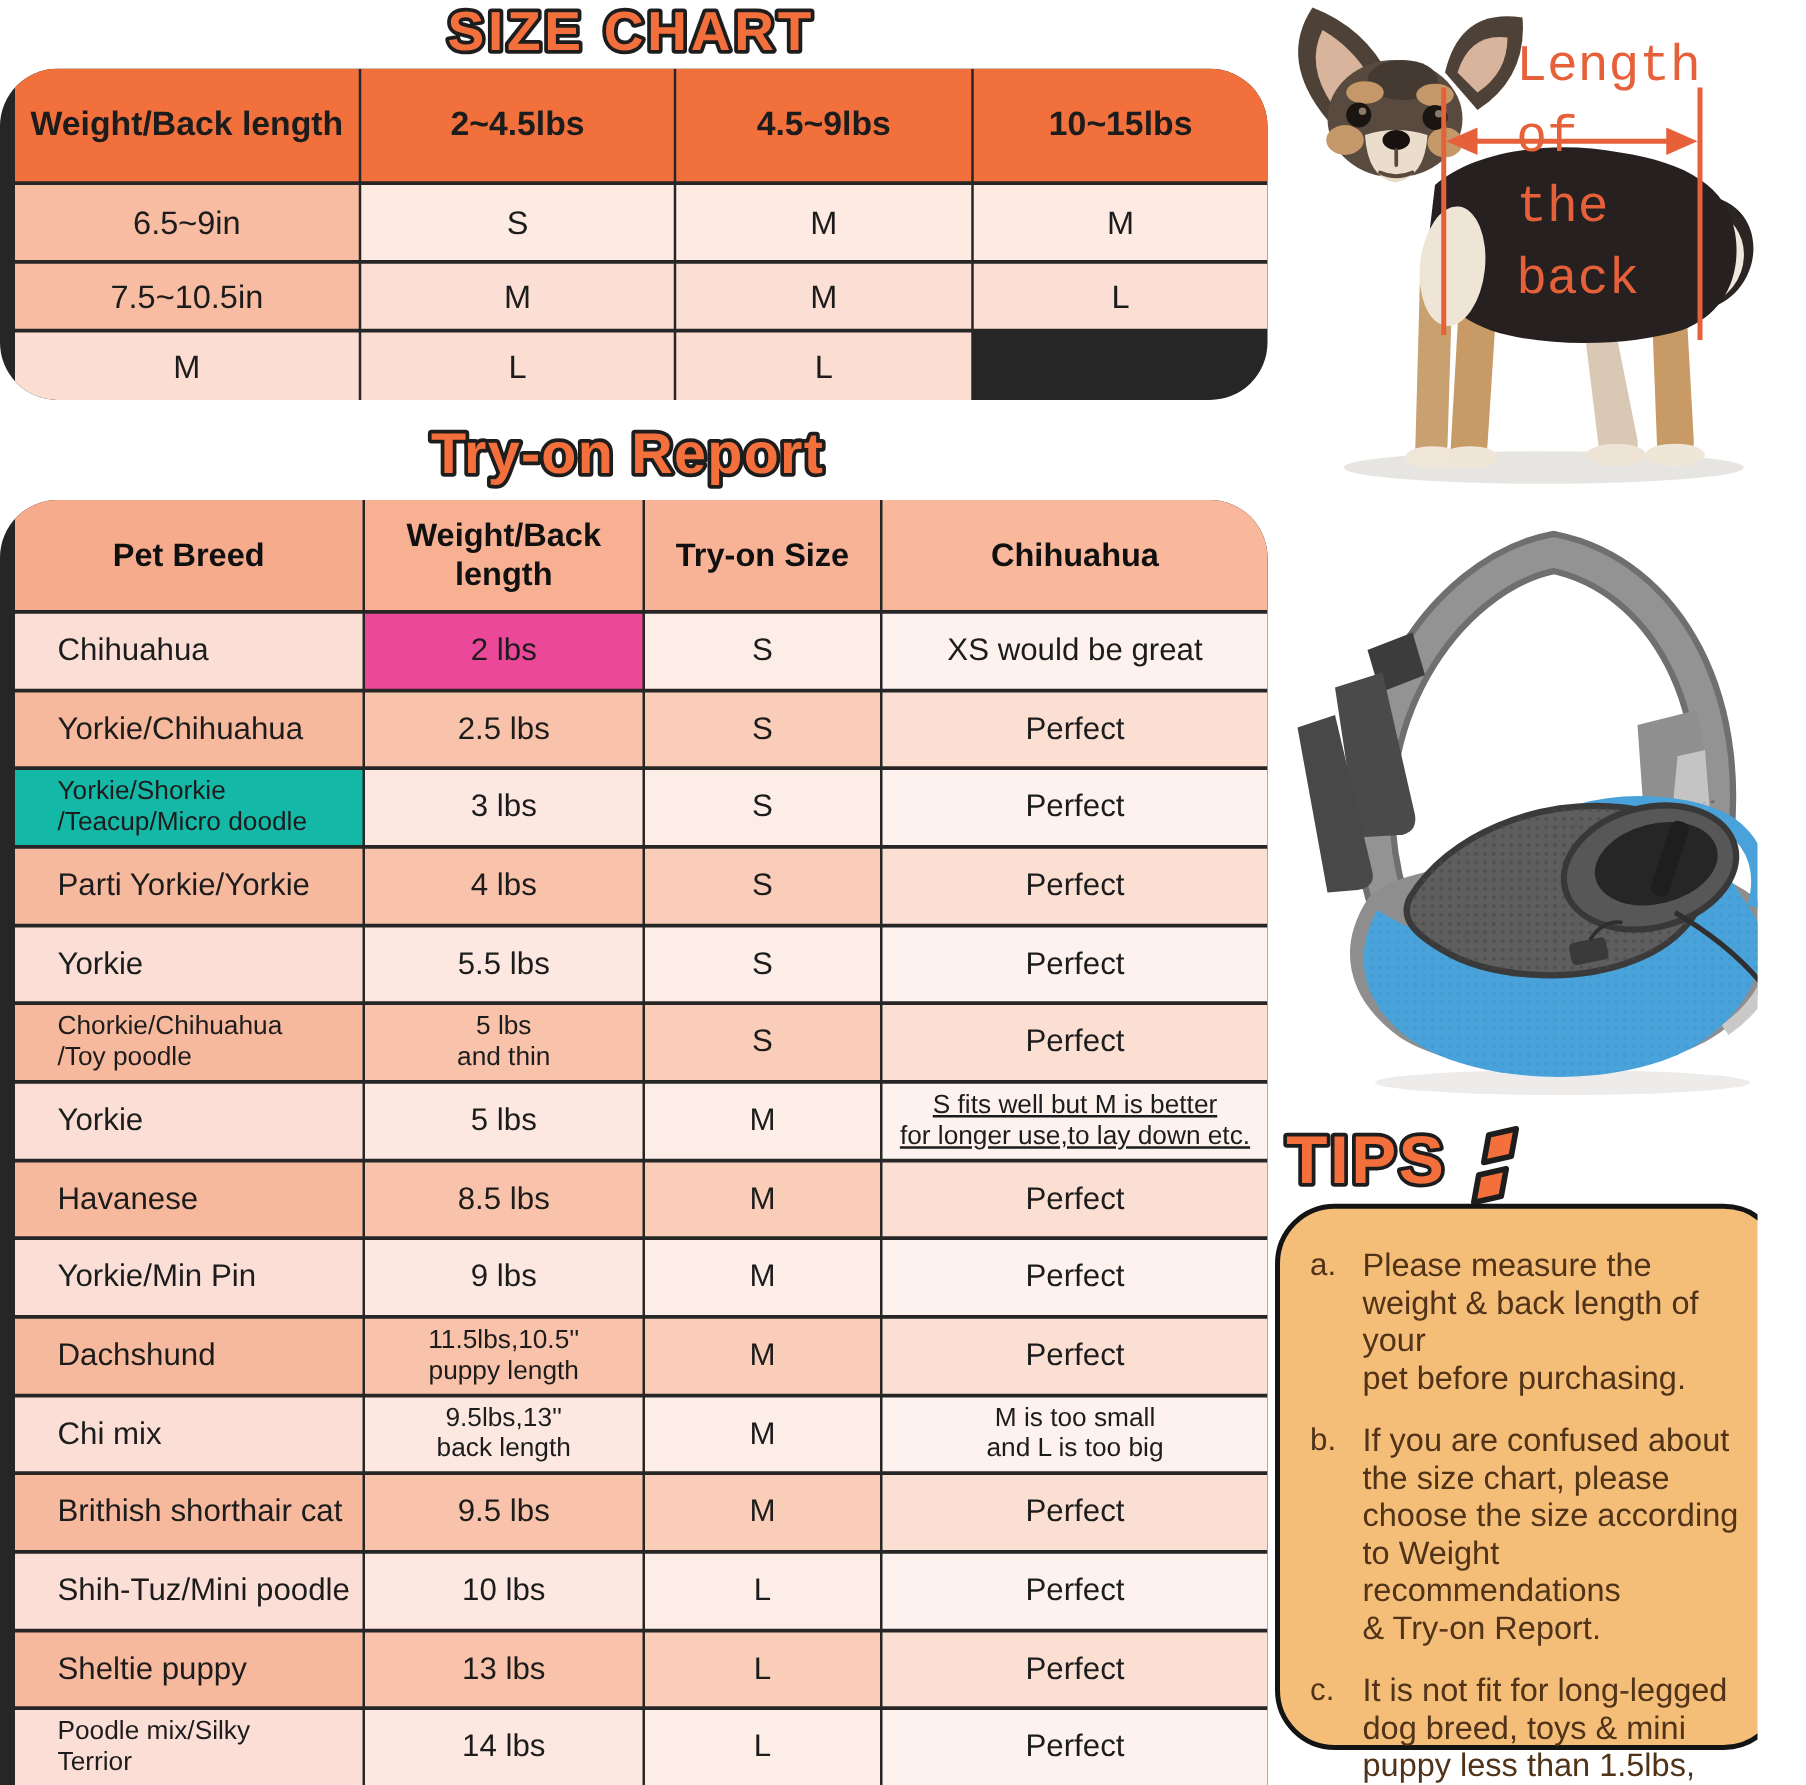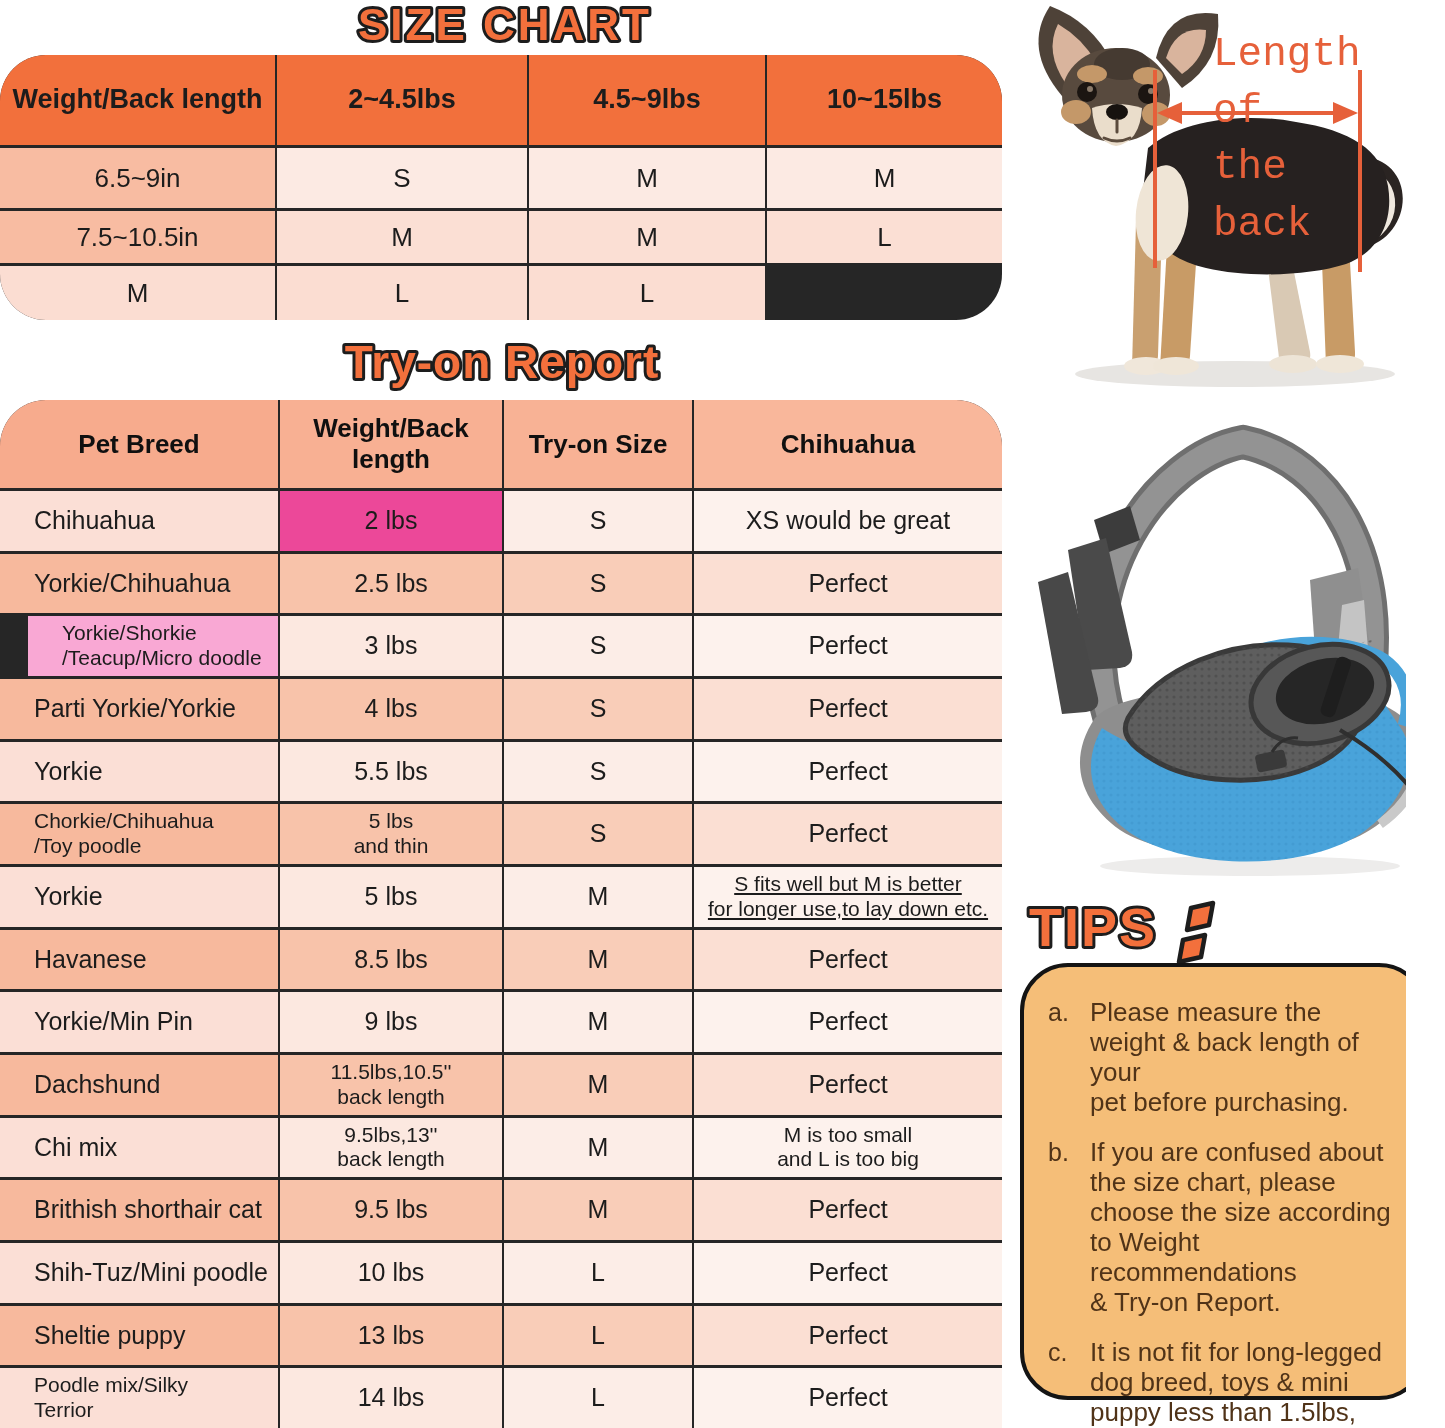--- a/index.html
+++ b/index.html
@@ -7,21 +7,21 @@
           font-family:"Liberation Sans",sans-serif;}
 
   
   .title-svg{position:absolute;overflow:visible;}
   .title-halo{font-weight:bold;fill:#F3703C;stroke:#ffffff;stroke-width:13px;
               stroke-linejoin:round;paint-order:stroke;}
   .title-main{font-weight:bold;fill:#F3703C;stroke:#1d1d1d;stroke-width:6px;
               stroke-linejoin:round;paint-order:stroke;}
 
   
-  .grid{position:absolute;display:grid;overflow:hidden;background:#262626;}
+  .grid{position:absolute;display:grid;overflow:hidden;background:#262626;padding-left:12px;}
   #size-chart{left:0;top:55px;width:1002px;height:265px;
               grid-template-columns:275px 250px 236px 1fr;
               grid-template-rows:90px 60px 52px 1fr;
               row-gap:3px;column-gap:2px;border-radius:46px;}
   #tryon-table{left:0;top:400px;width:1002px;height:1028px;
               grid-template-columns:278px 222px 188px 1fr;
               grid-template-rows:88px repeat(15,1fr);
               row-gap:3px;column-gap:2px;border-radius:46px 46px 0 0;}
   .cell{display:flex;align-items:center;justify-content:center;text-align:center;
         font-size:25px;color:#1c1c1c;white-space:pre-line;line-height:1.18;}
@@ -82,21 +82,21 @@
       <div class="cell hdr" style="background: rgb(248, 178, 149);">Try-on Size</div>
       <div class="cell hdr" style="background: rgb(249, 183, 155);">Chihuahua</div>
       <div class="cell  left" style="background: rgb(251, 223, 214);">Chihuahua</div>
       <div class="cell " style="background: #ec4899;">2 lbs</div>
       <div class="cell " style="background: rgb(252, 237, 231);">S</div>
       <div class="cell " style="background: rgb(253, 242, 237);">XS would be great</div>
       <div class="cell  left" style="background: rgb(247, 185, 157);">Yorkie/Chihuahua</div>
       <div class="cell " style="background: rgb(248, 195, 170);">2.5 lbs</div>
       <div class="cell " style="background: rgb(249, 205, 184);">S</div>
       <div class="cell " style="background: rgb(251, 223, 211);">Perfect</div>
-      <div class="cell  left small" style="background: #f9a8d4; margin-left: 28px;">Yorkie/Shorkie
+      <div class="cell  left small" style="background: #14b8a6;">Yorkie/Shorkie
 /Teacup/Micro doodle</div>
       <div class="cell " style="background: rgb(252, 232, 224);">3 lbs</div>
       <div class="cell " style="background: rgb(252, 237, 231);">S</div>
       <div class="cell " style="background: rgb(253, 242, 237);">Perfect</div>
       <div class="cell  left" style="background: rgb(247, 185, 157);">Parti Yorkie/Yorkie</div>
       <div class="cell " style="background: rgb(248, 195, 170);">4 lbs</div>
       <div class="cell " style="background: rgb(249, 205, 184);">S</div>
       <div class="cell " style="background: rgb(251, 223, 211);">Perfect</div>
       <div class="cell  left" style="background: rgb(251, 223, 214);">Yorkie</div>
       <div class="cell " style="background: rgb(252, 232, 224);">5.5 lbs</div>
@@ -116,21 +116,21 @@
       <div class="cell  left" style="background: rgb(247, 185, 157);">Havanese</div>
       <div class="cell " style="background: rgb(248, 195, 170);">8.5 lbs</div>
       <div class="cell " style="background: rgb(249, 205, 184);">M</div>
       <div class="cell " style="background: rgb(251, 223, 211);">Perfect</div>
       <div class="cell  left" style="background: rgb(251, 223, 214);">Yorkie/Min Pin</div>
       <div class="cell " style="background: rgb(252, 232, 224);">9 lbs</div>
       <div class="cell " style="background: rgb(252, 237, 231);">M</div>
       <div class="cell " style="background: rgb(253, 242, 237);">Perfect</div>
       <div class="cell  left" style="background: rgb(247, 185, 157);">Dachshund</div>
       <div class="cell  small" style="background: rgb(248, 195, 170);">11.5lbs,10.5''
-back length</div>
+puppy length</div>
       <div class="cell " style="background: rgb(249, 205, 184);">M</div>
       <div class="cell " style="background: rgb(251, 223, 211);">Perfect</div>
       <div class="cell  left" style="background: rgb(251, 223, 214);">Chi mix</div>
       <div class="cell  small" style="background: rgb(252, 232, 224);">9.5lbs,13''
 back length</div>
       <div class="cell " style="background: rgb(252, 237, 231);">M</div>
       <div class="cell  small" style="background: rgb(253, 242, 237);">M is too small
 and L is too big</div>
       <div class="cell  left" style="background: rgb(247, 185, 157);">Brithish shorthair cat</div>
       <div class="cell " style="background: rgb(248, 195, 170);">9.5 lbs</div>

